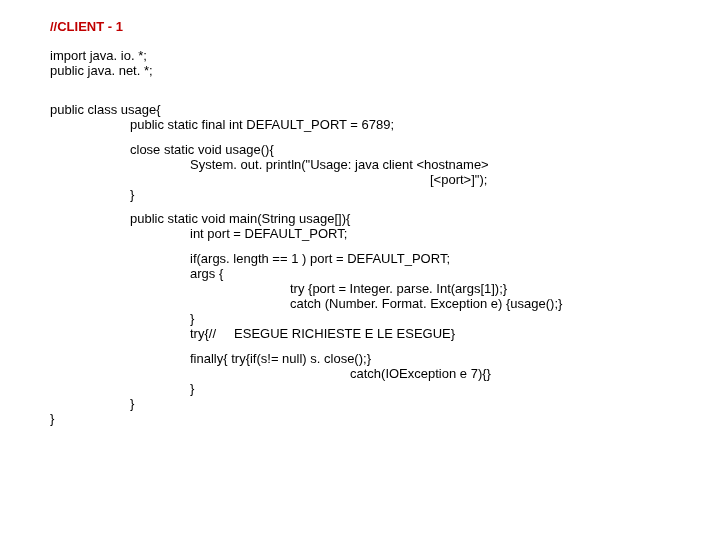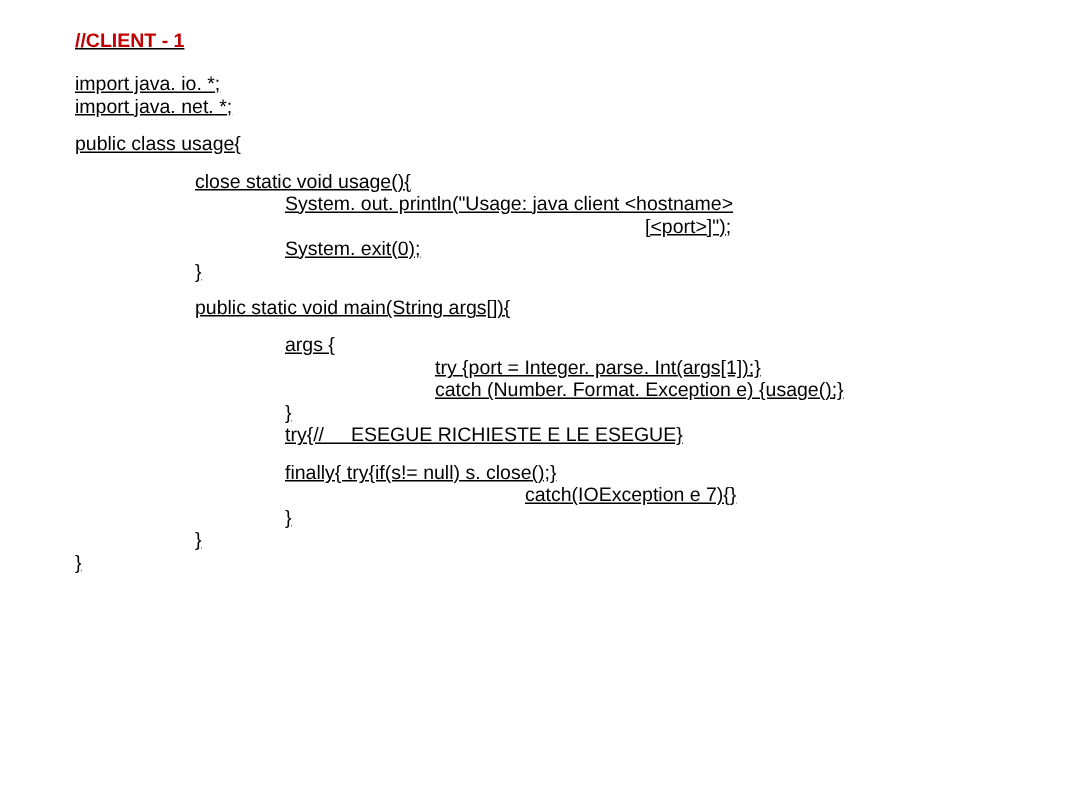--- a/index.html
+++ b/index.html
@@ -9,66 +9,67 @@
     font-family: Verdana, Geneva, sans-serif;
     font-size: 13px;
     color: #000;
     width: 720px;
     height: 540px;
     overflow: hidden;
   }
   .page {
     padding: 20px 0 0 50px;
     line-height: 1.15;
-    text-decoration: underline;
   }
   .title {
     color: #c00000;
     font-weight: bold;
     margin-bottom: 14px;
   }
   .line {
     white-space: pre;
   }
   .block {
-    margin-bottom: 10px;
+    margin-bottom: 24px;
   }
   .indent1 { padding-left: 80px; }
   .indent2 { padding-left: 140px; }
   .indent4 { padding-left: 240px; }
   .indent5 { padding-left: 380px; }
 </style>
 </head>
 <body>
 
 <div class="page">
 
   <div class="title">//CLIENT - 1</div>
 
   <div class="block">
     <div class="line">import java. io. *;</div>
-    <div class="line">import java. net. *;</div>
+    <div class="line">public java. net. *;</div>
   </div>
 
   <div class="line">public class usage{</div>
+  <div class="line indent1">public static final int DEFAULT_PORT = 6789;</div>
 
   <div style="height:10px"></div>
 
   <div class="line indent1">close static void usage(){</div>
   <div class="line indent2">System. out. println("Usage: java client &lt;hostname&gt;</div>
   <div class="line indent5">[&lt;port&gt;]");</div>
-  <div class="line indent2">System. exit(0);</div>
   <div class="line indent1">}</div>
 
   <div style="height:10px"></div>
 
-  <div class="line indent1">public static void main(String args[]){</div>
+  <div class="line indent1">public static void main(String usage[]){</div>
+  <div class="line indent2">int port = DEFAULT_PORT;</div>
 
   <div style="height:10px"></div>
 
+  <div class="line indent2">if(args. length == 1 ) port = DEFAULT_PORT;</div>
   <div class="line indent2">args {</div>
   <div class="line indent4">try {port = Integer. parse. Int(args[1]);}</div>
   <div class="line indent4">catch (Number. Format. Exception e) {usage();}</div>
   <div class="line indent2">}</div>
   <div class="line indent2">try{//     ESEGUE RICHIESTE E LE ESEGUE}</div>
 
   <div style="height:10px"></div>
 
   <div class="line indent2">finally{ try{if(s!= null) s. close();}</div>
   <div class="line" style="padding-left:300px">catch(IOException e 7){}</div>

